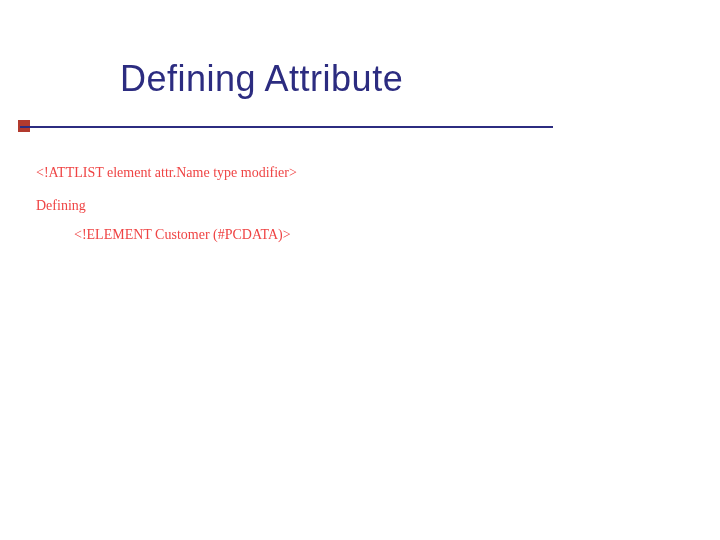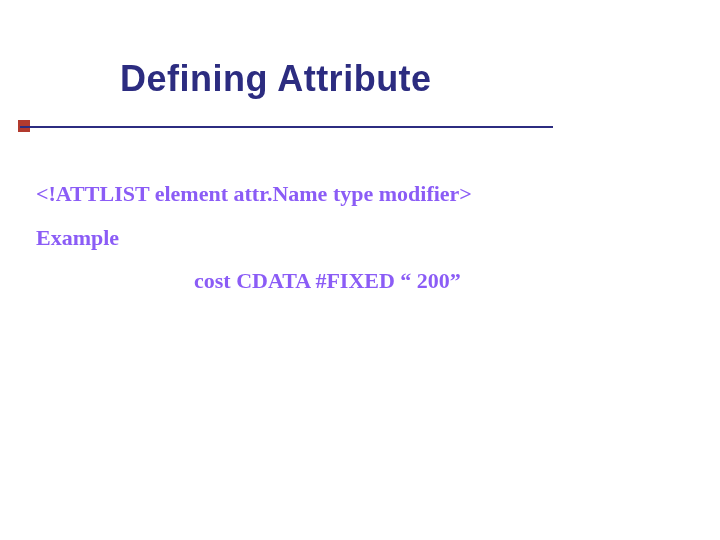--- a/index.html
+++ b/index.html
@@ -9,21 +9,20 @@
     height: 540px;
     background: #ffffff;
     font-family: "Times New Roman", Times, serif;
     color: #000;
   }
   .slide {
     position: relative;
     width: 720px;
     height: 540px;
     box-sizing: border-box;
-    font-weight: bold;
   }
   .title-area {
     position: absolute;
     left: 120px;
     top: 58px;
     font-family: Arial, Helvetica, sans-serif;
     font-size: 36px;
     color: #2c2c80;
     letter-spacing: 0.5px;
   }
@@ -41,47 +40,46 @@
     top: 120px;
     width: 12px;
     height: 12px;
     background: #b23a2e;
   }
   .content {
     position: absolute;
     left: 36px;
     top: 164px;
     width: 640px;
-    font-size: 22px;
+    font-size: 14px;
     line-height: 1.35;
-    color: #8b5cf6;
-    margin-top: 15px;
+    color: #ef4444;
   }
   .syntax-line { margin-bottom: 14px; }
   .example-label { margin-bottom: 10px; }
   .indent1 { margin-left: 38px; }
   .block { margin-bottom: 14px; }
   .attr-indent { margin-left: 158px; }
 </style>
 </head>
 <body>
 
 <div class="slide">
 
   <div class="title-area">Defining Attribute</div>
   <div class="accent-square"></div>
   <div class="title-underline"></div>
 
   <div class="content">
 
     <div class="syntax-line">&lt;!ATTLIST element attr.Name type modifier&gt;</div>
 
-    <div class="example-label">Example</div>
+    <div class="example-label">Defining</div>
 
     <div class="block">
+      <div class="indent1">&lt;!ELEMENT Customer (#PCDATA)&gt;</div>
     </div>
 
     <div class="block">
-      <div class="indent1 attr-indent">cost   CDATA  #FIXED “ 200”</div>
     </div>
 
   </div>
 </div>
 
 </body></html>

